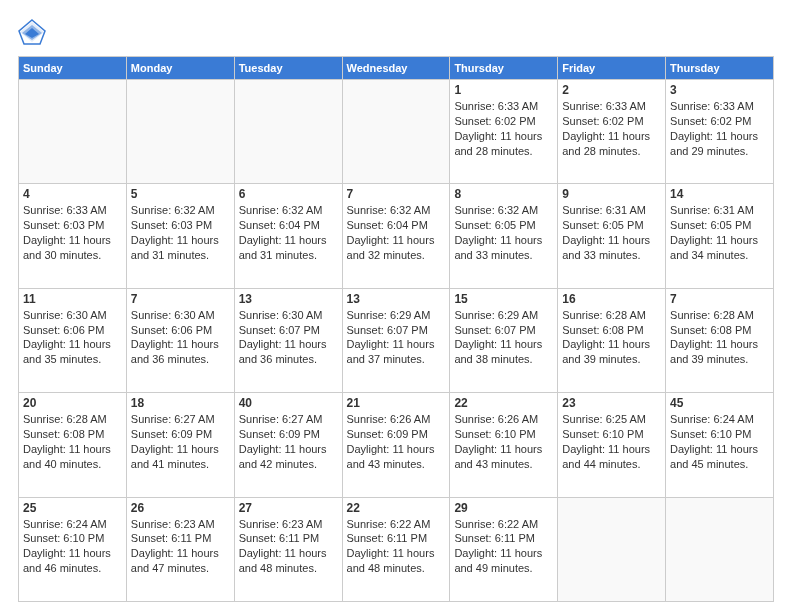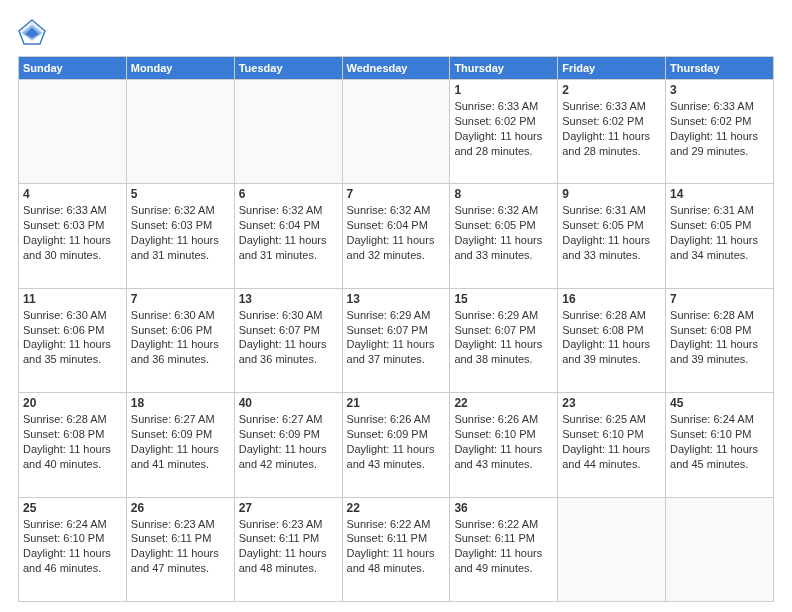--- a/index.html
+++ b/index.html
@@ -254,21 +254,21 @@
           </td>
           <td>
             <span class="day-num">27</span>
             <div class="day-info">Sunrise: 6:23 AM<br>Sunset: 6:11 PM<br>Daylight: 11 hours and 48 minutes.</div>
           </td>
           <td>
             <span class="day-num">22</span>
             <div class="day-info">Sunrise: 6:22 AM<br>Sunset: 6:11 PM<br>Daylight: 11 hours and 48 minutes.</div>
           </td>
           <td>
-            <span class="day-num">36</span>
+            <span class="day-num">29</span>
             <div class="day-info">Sunrise: 6:22 AM<br>Sunset: 6:11 PM<br>Daylight: 11 hours and 49 minutes.</div>
           </td>
           <td class="empty"></td>
           <td class="empty"></td>
         </tr>
       </tbody>
   </table>
 </div>
 
 </body></html>

